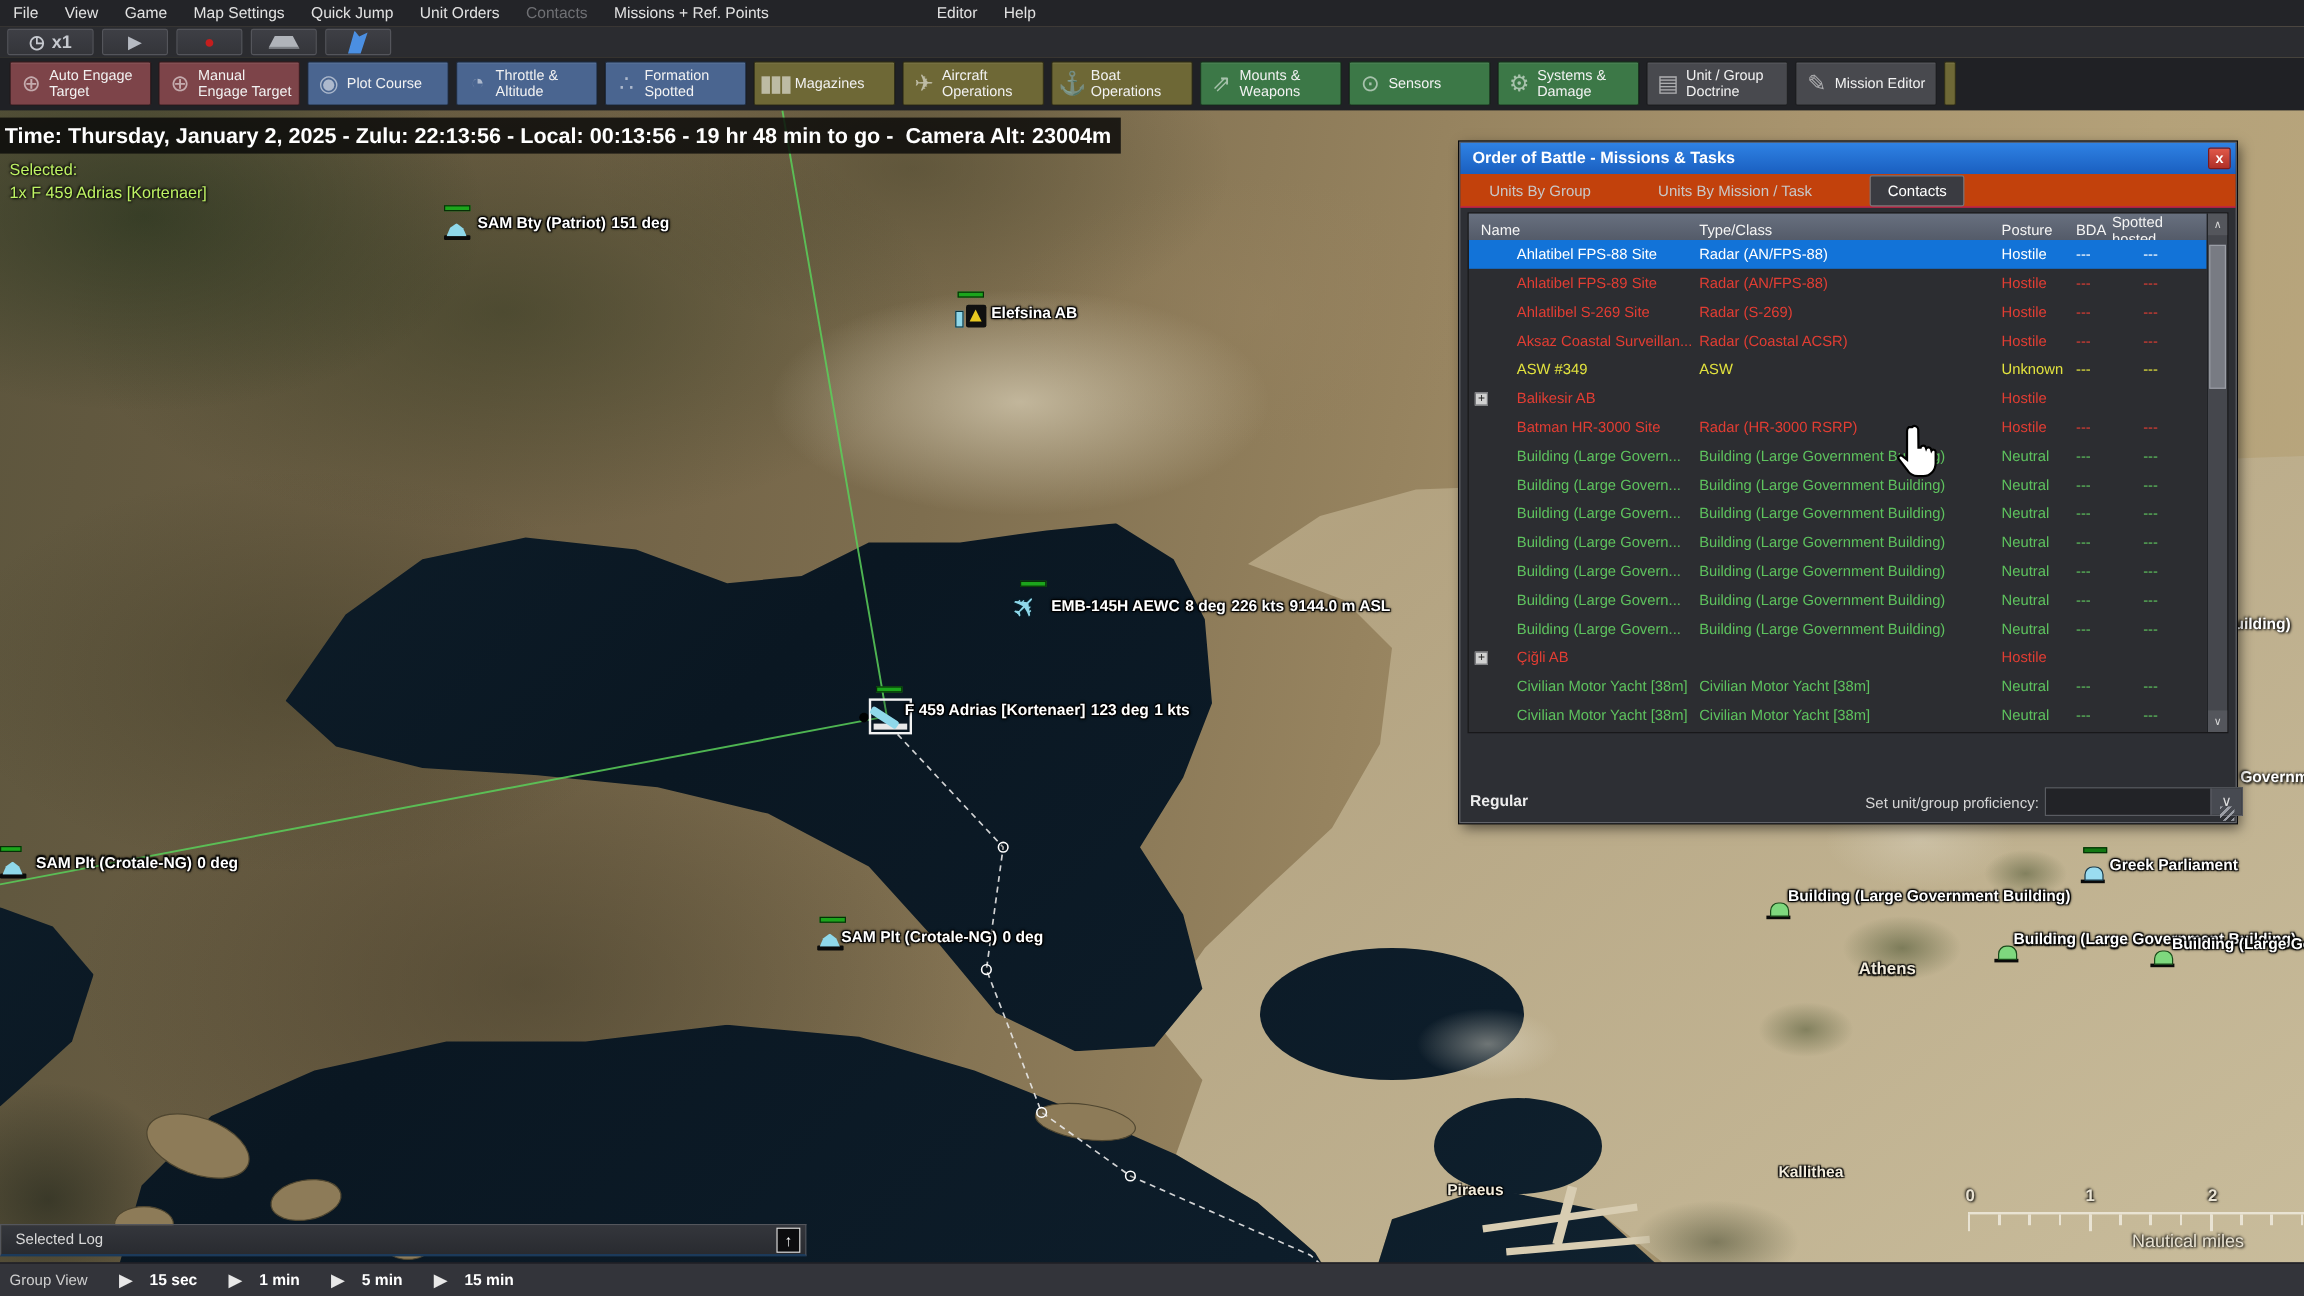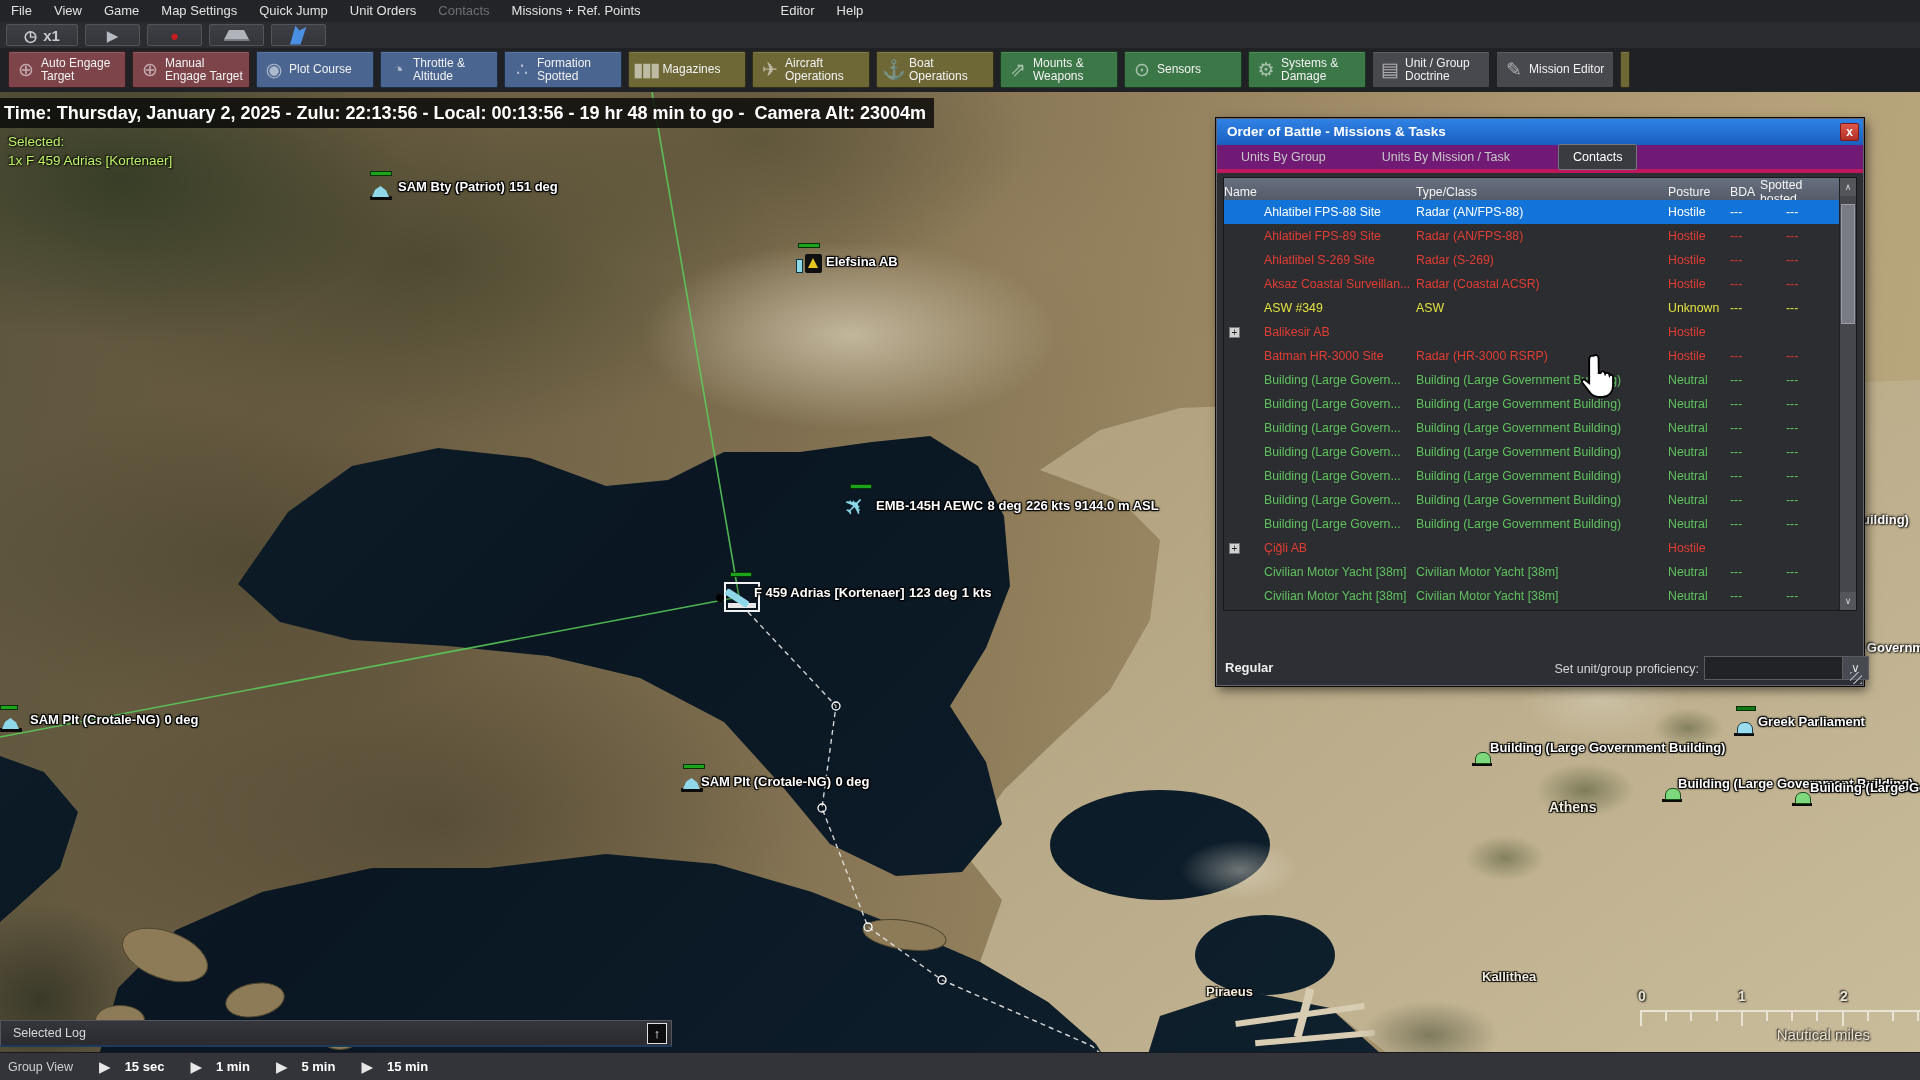--- a/index.html
+++ b/index.html
@@ -100,28 +100,28 @@
       text-shadow:1px 1px 2px #000,-1px -1px 2px #000;}
   .selblock div{line-height:19px;}
 
   
   .panel{position:absolute;left:1216px;top:118px;width:648px;height:568px;background:#2d2f34;z-index:20;
       border:1px solid #62646a;box-shadow:0 0 0 1px #0a0a0c,3px 4px 10px rgba(0,0,0,.55);}
   .p-title{position:absolute;left:0;top:0;right:0;height:26px;background:linear-gradient(#2f82e4,#1a5fc0);
       color:#fff;font-size:13.5px;font-weight:bold;line-height:26px;padding-left:10px;}
   .p-close{position:absolute;right:4px;top:4px;width:19px;height:18px;background:linear-gradient(#e05848,#b03028);
       border:1px solid #801818;border-radius:2px;color:#fff;font-size:12px;font-weight:bold;text-align:center;line-height:16px;}
-  .p-tabs{position:absolute;left:0;top:26px;right:0;height:28px;background:#701a75;border-bottom:4px solid #be185d;display:flex;align-items:center;}
+  .p-tabs{position:absolute;left:0;top:26px;right:0;height:28px;background:#c2410c;border-bottom:1px solid #be185d;display:flex;align-items:center;}
   .tab{font-size:12.5px;color:#c8c8c8;padding:0 14px;line-height:24px;}
   .tab.t0{margin-left:10px;} .tab.t1{margin-left:28px;} .tab.t2{margin-left:34px;}
   .tab.active{background:#3a3b41;border:1px solid #75767c;border-radius:2px;color:#fff;}
   .p-table{position:absolute;left:6px;top:58px;right:6px;height:434px;background:#2c2d31;border:1px solid #18181a;}
   .p-head{position:absolute;left:0;top:0;right:17px;height:22px;background:linear-gradient(#68707f,#545b69);
       display:grid;grid-template-columns:192px 252px 62px 56px auto;align-items:center;color:#f4f4f4;font-size:12.3px;}
-  .p-head .h-name{padding-left:0;} .p-head .h-spotted{margin-left:-26px;}
+  .p-head .h-name{padding-left:10px;} .p-head .h-spotted{margin-left:-26px;}
   .p-rows{position:absolute;left:0;top:22px;right:17px;bottom:0;overflow:hidden;}
   .row{height:24px;display:grid;grid-template-columns:22px 170px 252px 62px 56px auto;align-items:center;font-size:12.3px;white-space:nowrap;}
   .row .c-name{padding-left:18px;overflow:hidden;}
   .row.hostile{color:#e23d33;} .row.neutral{color:#5ec25e;} .row.unknown{color:#e2e23e;}
   .row.sel{background:#1273d8;color:#fff;}
   .exp{width:11px;height:11px;margin-left:5px;background:#d0d0d0;border:1px solid #77787c;color:#222;
       font-size:10px;line-height:9px;text-align:center;display:block;}
   .sb{position:absolute;right:0;top:0;bottom:0;width:17px;background:#45474d;border-left:1px solid #202226;}
   .sb-btn{position:absolute;left:0;right:0;height:18px;background:#54565c;color:#d8d8d8;font-size:9px;text-align:center;line-height:18px;}
   .sb-btn.up{top:0;} .sb-btn.down{bottom:0;}

